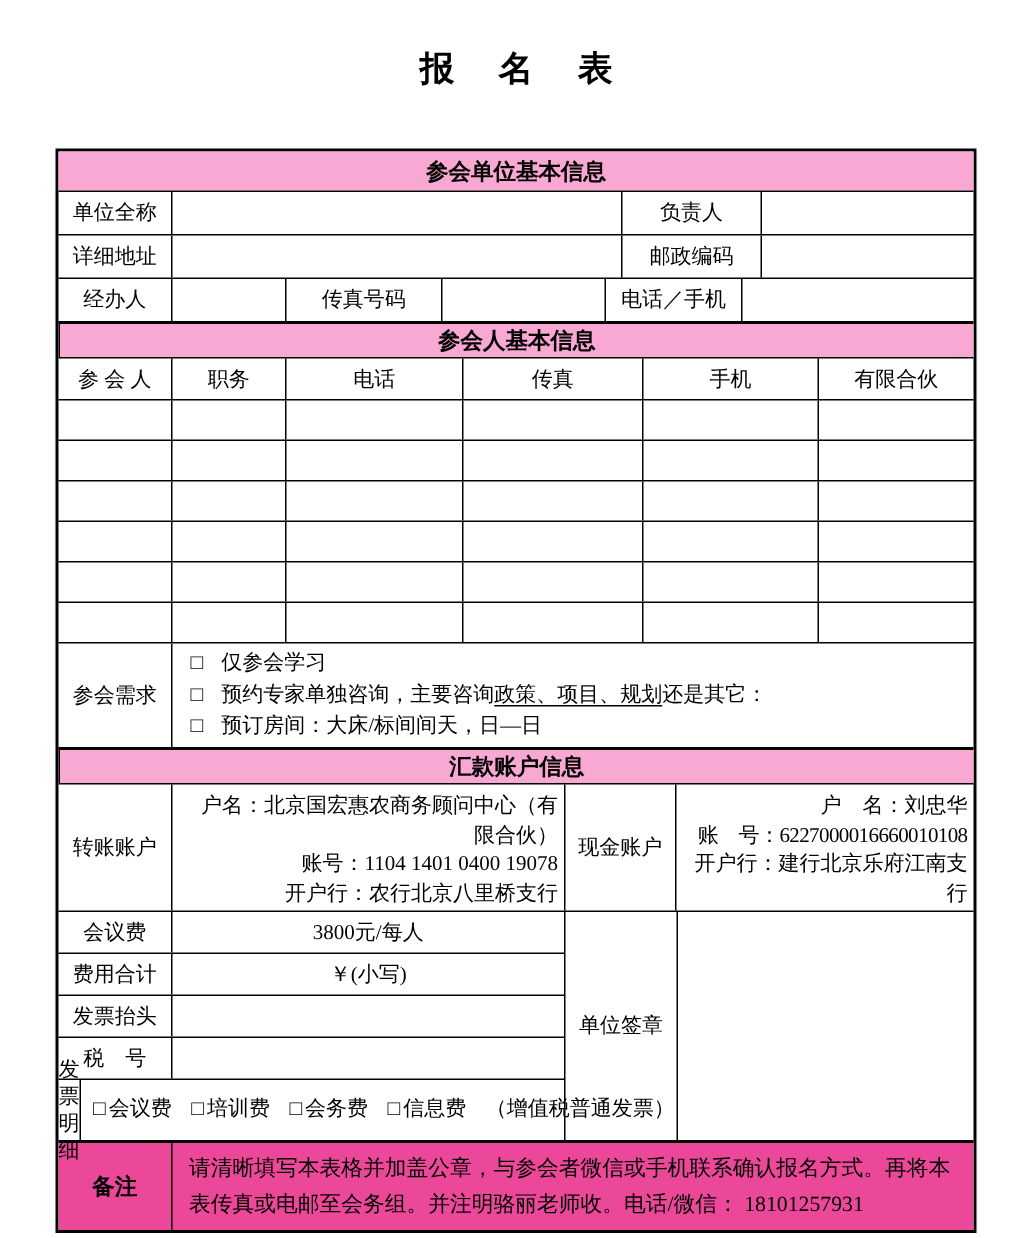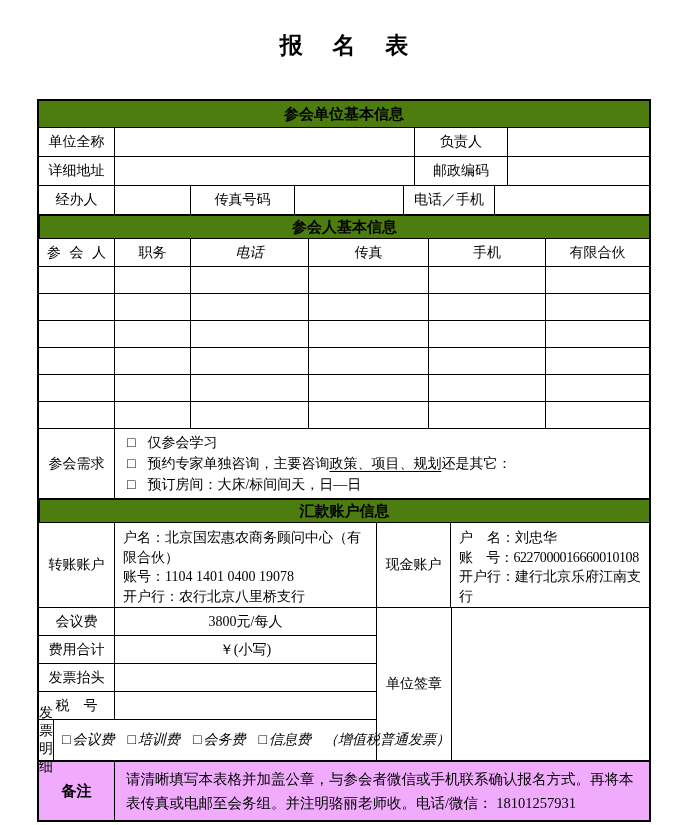--- a/index.html
+++ b/index.html
@@ -29,58 +29,58 @@
   .tt { border-top-width: 2px; }
   .c {
     border-left: 1px solid #000;
     box-sizing: border-box;
     display: flex; align-items: center; justify-content: center;
     font-size: 14px;
     min-width: 0;
   }
   .c:first-child { border-left: none; }
   .sec {
-    background: #4d7c0f;
+    background: #f9a8d4;
     font-weight: bold;
     font-size: 15px;
     justify-content: center;
   }
   .h26 { height: 26px; } .h28 { height: 28px; } .h27 { height: 27px; }
   .h22 { height: 24px; } .hrow { height: 26px; }
-  .w75 { width: 75px; font-family: Liberation Mono, monospace; } .w287 { width: 287px; } .w93 { width: 93px; margin-left: 13px; }
+  .w75 { width: 75px; } .w287 { width: 287px; } .w93 { width: 93px; margin-left: 13px; }
   .w76 { width: 76px; text-align: center; } .w104 { width: 104px; } .w109 { width: 109px; }
-  .w91 { width: 91px; } .w118 { width: 118px; font-style: italic; } .w120 { width: 120px; }
+  .w91 { width: 91px; } .w118 { width: 118px; } .w120 { width: 120px; }
   .w117 { width: 117px; } .w262 { width: 262px; } .w74 { width: 74px; }
   .fx { flex: 1; }
   .needs-content { display: block; padding: 3px 6px 3px 12px; }
   .opt { line-height: 21px; white-space: nowrap; }
   .cb { margin-right: 12px; }
   .ul { text-decoration: underline; text-underline-offset: 3px; }
-  .acct { display: block; padding: 5px 4px 5px 8px; }
+  .acct { display: block; padding: 5px 4px 5px 8px; text-align: right; }
   .acct .ln { line-height: 19.5px; }
   .fit { white-space: nowrap; letter-spacing: -0.4px; }
   .fees { display: flex; border-top: 1px solid #000; }
   .fees-left { width: 337px; }
   .fees-left .fr { display: flex; border-top: 1px solid #000; }
   .fees-left .fr:first-child { border-top: none; }
   .fees-mid {
     width: 74px; border-left: 1px solid #000;
     display: flex; align-items: center; justify-content: center; font-size: 14px;
   }
   .fees-right { flex: 1; border-left: 1px solid #000; }
   .fr .lab2 { width: 75px; display: flex; align-items: center; justify-content: center; font-size: 14px; box-sizing: border-box; }
   .fr .val { flex: 1; border-left: 1px solid #000; display: flex; align-items: center; justify-content: center; font-size: 14px; box-sizing: border-box; }
   .fr .val.left2 { justify-content: flex-start; }
   .f28 { height: 27px; }
   .finv { height: 40px; }
   .inv-wrap { display: block; padding: 2px 4px 2px 8px; }
-  .inv-line { line-height: 18px; white-space: nowrap; font-style: italic; }
+  .inv-line { line-height: 18px; white-space: nowrap; }
   .cb2 { margin-right: 2px; }
   .invopt { margin-right: 13px; }
-  .remarks { background: #f0abfc; min-height: 54px; }
+  .remarks { background: #ec4899; min-height: 54px; }
   .remarks .lab { font-weight: bold; font-size: 15px; }
   .remarks-text {
     display: block; padding: 5px 10px 5px 11px;
     line-height: 24px; font-size: 14.5px; text-align: left;
   }
 </style>
 </head>
 <body>
 
 <div>

